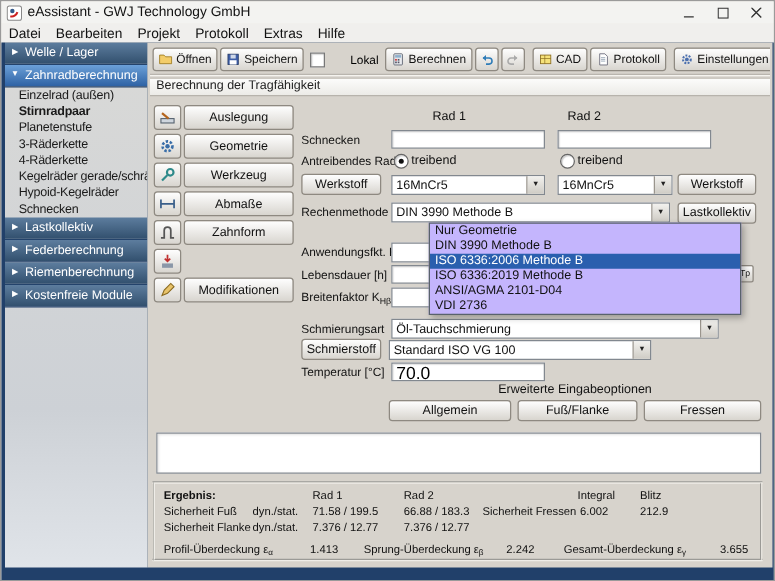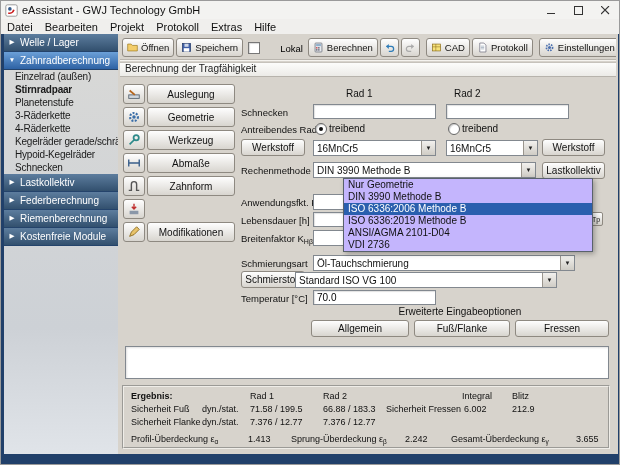--- a/index.html
+++ b/index.html
@@ -53,21 +53,21 @@
   .nav-icon-btn svg{width:14px;height:14px;}
   .nav-btn{width:88px;height:20px;font-size:10px;color:#111;font-family:inherit;
     background:linear-gradient(#fefefe,#d8d5cf);border:1px solid #8e8981;border-radius:3px;}
   .nav-btn.active{background:linear-gradient(#d9d6cf,#c9c5bd);box-shadow:inset 1px 1px 2px rgba(0,0,0,.22);}
 
   
   .flabel{position:absolute;font-size:9.5px;color:#111;white-space:nowrap;}
   .flabel sub{font-size:7px;vertical-align:-2px;}
   .colhead{position:absolute;font-size:10px;color:#111;white-space:nowrap;}
   .tfield{position:absolute;height:15px;box-sizing:border-box;background:#fff;border:1px solid #82888f;
-    box-shadow:inset 1px 1px 1px rgba(0,0,0,.12);font-size:10px;padding:0 3px;font-family:inherit;outline:none;}
+    box-shadow:inset 1px 1px 1px rgba(0,0,0,.12);font-size:14px;padding:0 3px;font-family:inherit;outline:none;}
   .combo{position:absolute;height:16px;box-sizing:border-box;background:#fff;border:1px solid #82888f;display:flex;align-items:stretch;font-size:10px;}
   .combo .val{flex:1;display:flex;align-items:center;padding-left:3px;white-space:nowrap;overflow:hidden;color:#111;}
   .combo .arrow{width:13px;background:linear-gradient(#f2f1ee,#cfccc5);border-left:1px solid #9a958d;
     display:flex;align-items:center;justify-content:center;font-size:6px;color:#222;}
   .pbtn{position:absolute;height:17px;box-sizing:border-box;background:linear-gradient(#fefefe,#d8d5cf);
     border:1px solid #8e8981;border-radius:3px;font-size:10px;color:#111;font-family:inherit;
     display:flex;align-items:center;justify-content:center;white-space:nowrap;}
   .radio{position:absolute;width:10px;height:10px;border-radius:50%;background:#fff;border:1px solid #666;box-shadow:inset 1px 1px 1px rgba(0,0,0,.2);}
   .radio.checked::after{content:"";position:absolute;left:2.5px;top:2.5px;width:4px;height:4px;border-radius:50%;background:#111;}
   .rlabel{position:absolute;font-size:10px;color:#111;white-space:nowrap;}
@@ -358,21 +358,21 @@
         <span class="arrow">▼</span>
       </div>
 
       <div class="flabel" style="left:123px;top:224px">Schmierungsart</div>
       <div class="combo" style="left:195px;top:221px;width:262px">
         <span class="val">Öl-Tauchschmierung</span>
         <span class="arrow">▼</span>
       </div>
 
       <button class="pbtn" style="left:123px;top:237px;width:64px">Schmierstoff</button>
-      <div class="combo" style="left:177px;top:238px;width:262px">
+      <div class="combo" style="left:193px;top:238px;width:210px">
         <span class="val">Standard ISO VG 100</span>
         <span class="arrow">▼</span>
       </div>
 
       <div class="flabel" style="left:123px;top:259px">Temperatur [°C]</div>
       <input class="tfield" style="left: 195px; top: 256px; width: 123px;" value="70.0">
 
       <div class="dropdown">
         <div class="dd-item">Nur Geometrie</div>
         <div class="dd-item">DIN 3990 Methode B</div>

